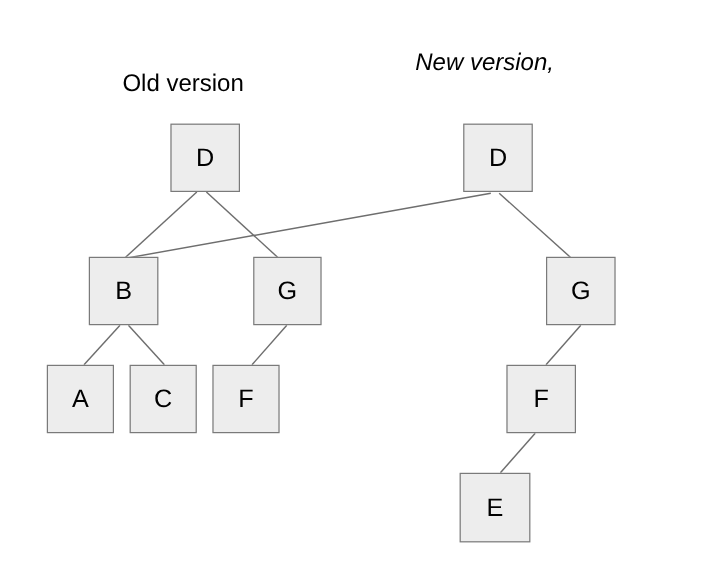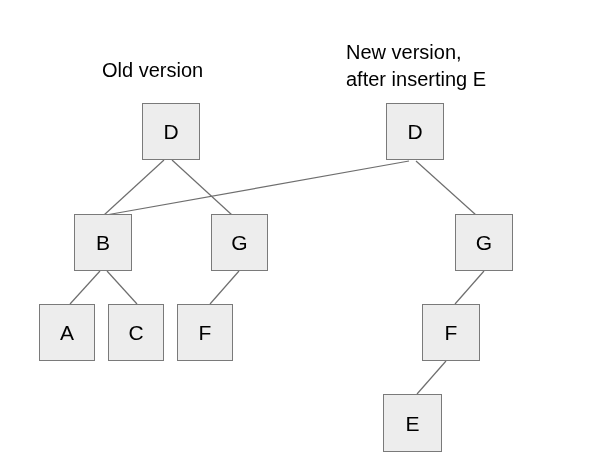--- a/index.html
+++ b/index.html
@@ -93,16 +93,16 @@
       </div>
       <div class="node" style="left: 422px; top: 304px; width: 58px; height: 57px; background: rgb(237, 237, 237); border-color: rgb(122, 122, 122);">
         <span>F</span>
       </div>
       <div class="node" style="left: 383px; top: 394px; width: 59px; height: 58px; background: rgb(237, 237, 237); border-color: rgb(122, 122, 122);">
         <span>E</span>
       </div>
     </div>
   <div id="caption-layer">
       <div class="caption" style="left: 102px; top: 57px;"><div>Old version</div></div>
-      <div class="caption" style="left: 346px; top: 39px;"><div>New version,</div><div>after inserting E</div></div>
+      <div class="caption" style="left: 346px; top: 39px; font-style: italic;"><div>New version,</div></div>
     </div>
 
 </div>
 
 </body></html>

